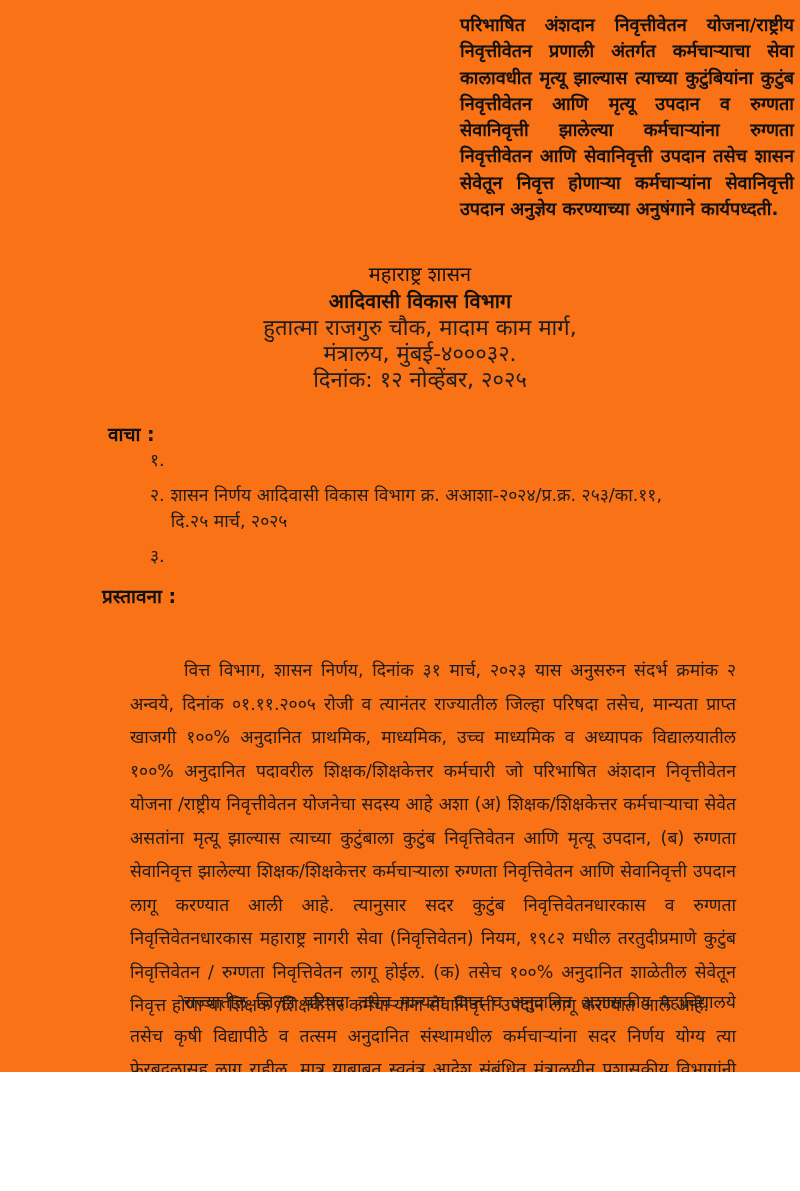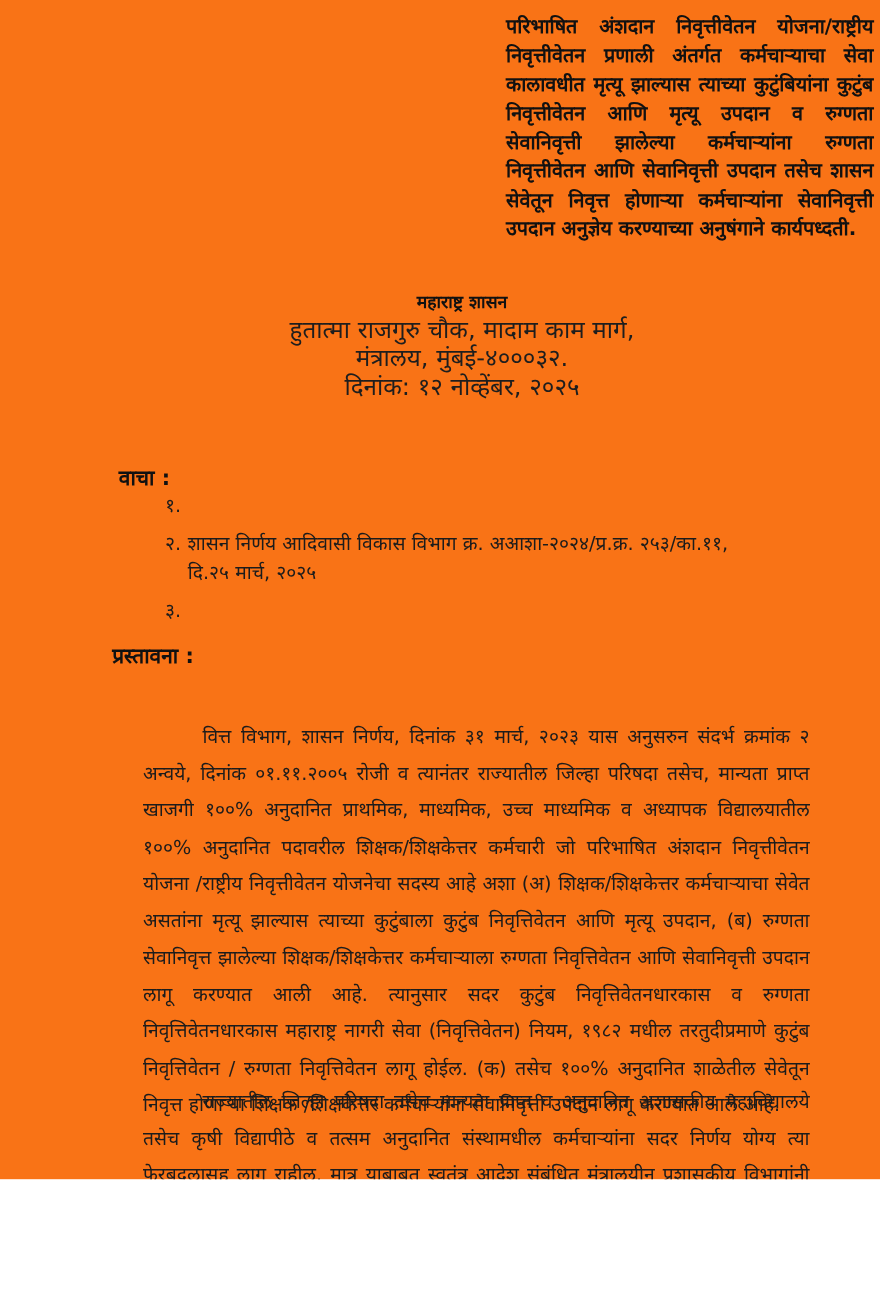--- a/index.html
+++ b/index.html
@@ -37,21 +37,21 @@
   
   .header-block {
     position: absolute;
     top: 261px;
     left: 40px;
     width: 760px;
     text-align: center;
     color: #111111;
   }
   .h-line { margin: 0; }
-  .h-org  { font-size: 16px; font-weight: bold; line-height: 27px; }
+  .h-org  { font-size: 20px; font-weight: normal; line-height: 27px; }
   .h-dept { font-size: 20px; font-weight: bold; line-height: 27px; }
   .h-circ { font-size: 20px; font-weight: bold; line-height: 29px; }
   .h-addr { font-size: 22px; font-weight: normal; line-height: 26px; color: #1e1e1e; }
   
   .vacha-label {
     position: absolute;
     left: 108px;
     top: 421px;
     font-size: 19px;
     font-weight: bold;
@@ -103,20 +103,21 @@
 </style>
 </head>
 <body>
 
 <div class="page">
 
   <div class="subject">परिभाषित अंशदान निवृत्तीवेतन योजना/राष्ट्रीय निवृत्तीवेतन प्रणाली अंतर्गत कर्मचाऱ्याचा सेवा कालावधीत मृत्यू झाल्यास त्याच्या कुटुंबियांना कुटुंब निवृत्तीवेतन आणि मृत्यू उपदान व रुग्णता सेवानिवृत्ती झालेल्या कर्मचाऱ्यांना रुग्णता निवृत्तीवेतन आणि सेवानिवृत्ती उपदान तसेच शासन सेवेतून निवृत्त होणाऱ्या कर्मचाऱ्यांना सेवानिवृत्ती उपदान अनुज्ञेय करण्याच्या अनुषंगाने कार्यपध्दती.</div>
 
   <div class="header-block">
     <p class="h-line h-org">महाराष्ट्र शासन</p>
+    <p class="h-line h-dept">आदिवासी विकास विभाग</p>
     <p class="h-line h-addr">हुतात्मा राजगुरु चौक, मादाम काम मार्ग,</p>
     <p class="h-line h-addr">मंत्रालय, मुंबई-४०००३२.</p>
     <p class="h-line h-addr">दिनांक: १२ नोव्हेंबर, २०२५</p>
   </div>
 
   <div class="vacha-label">वाचा :</div>
 
   <div class="vacha-list">
     <div class="vacha-item">
       <span class="vacha-num">१.</span>

